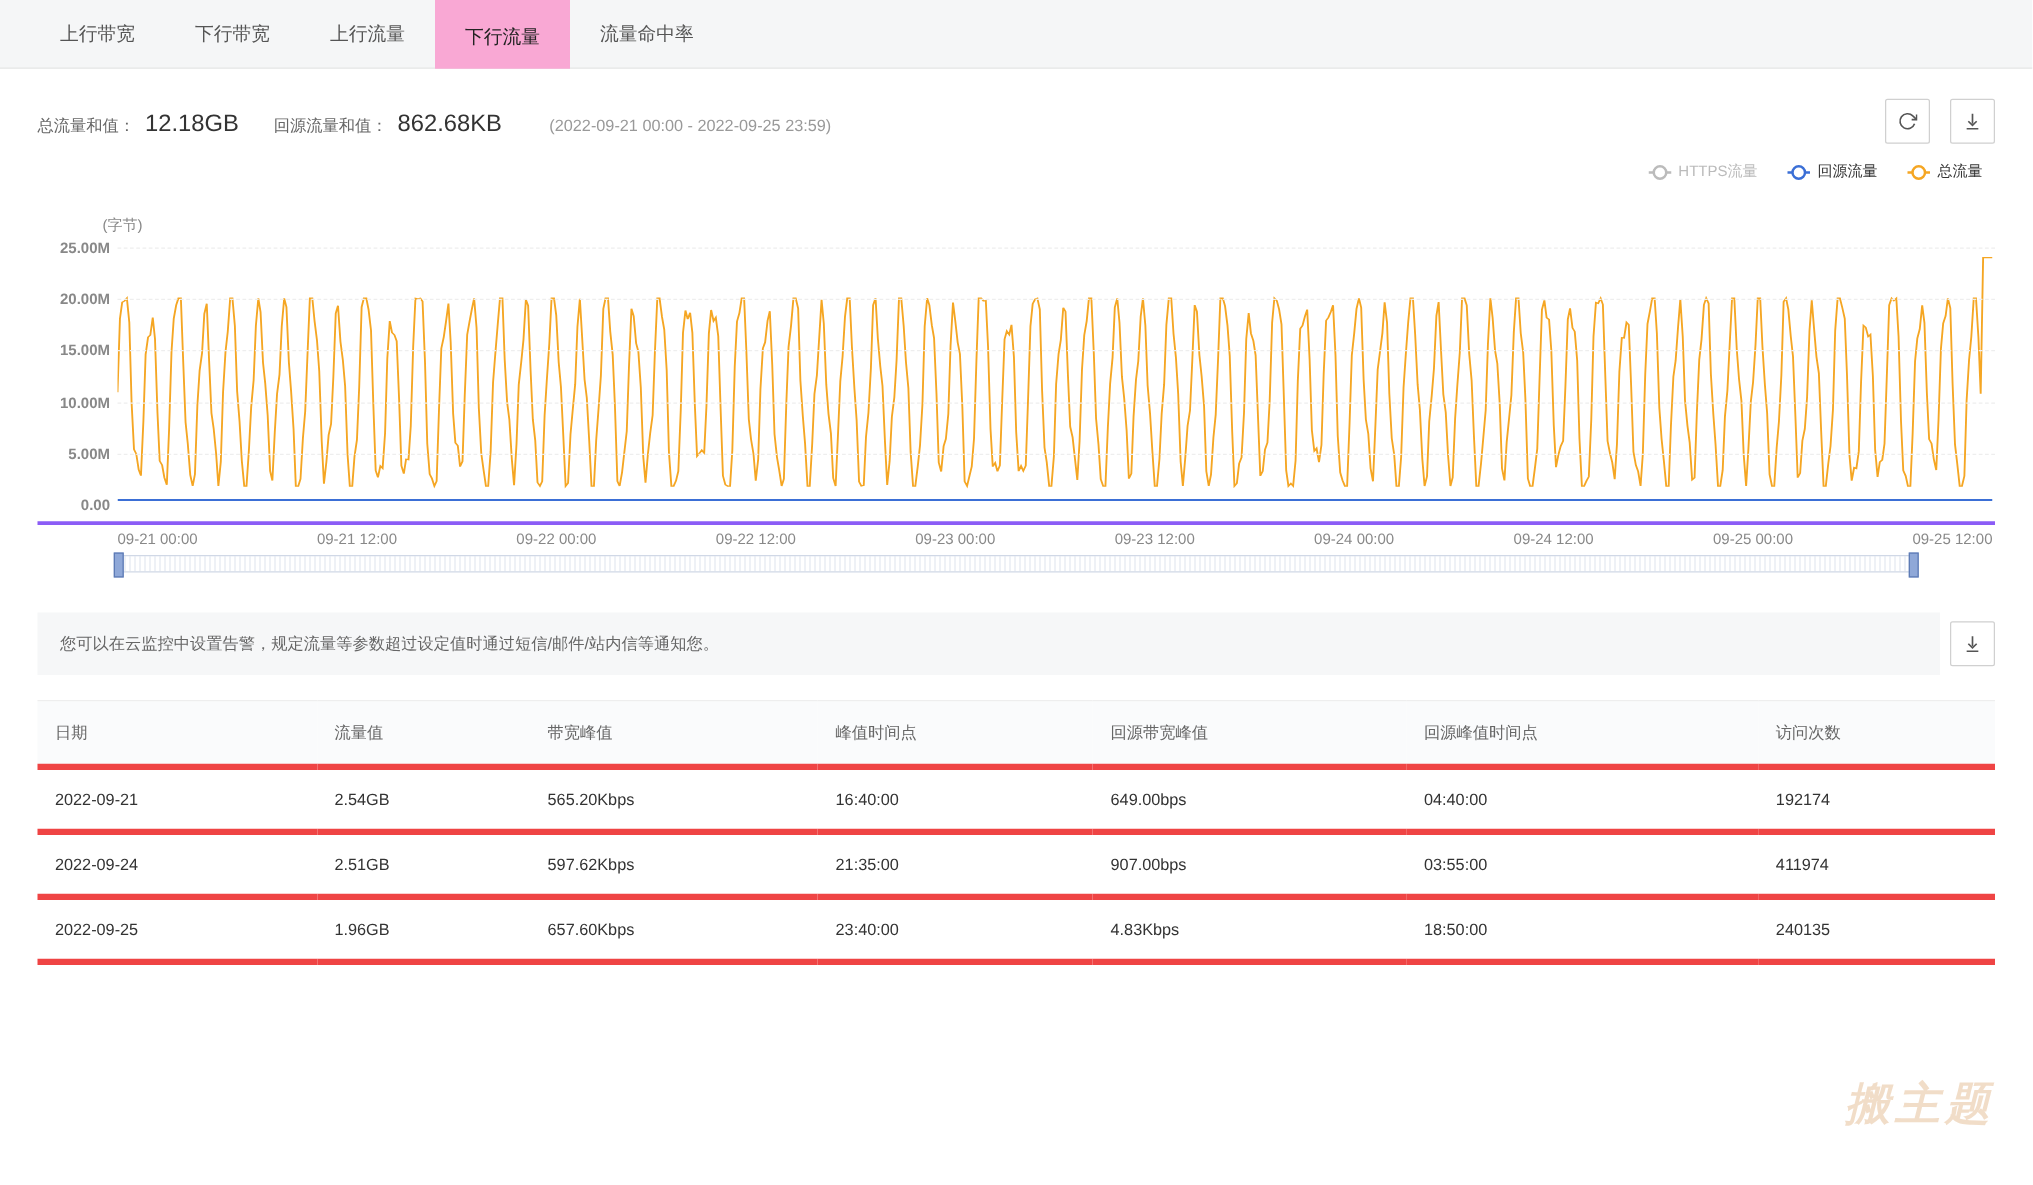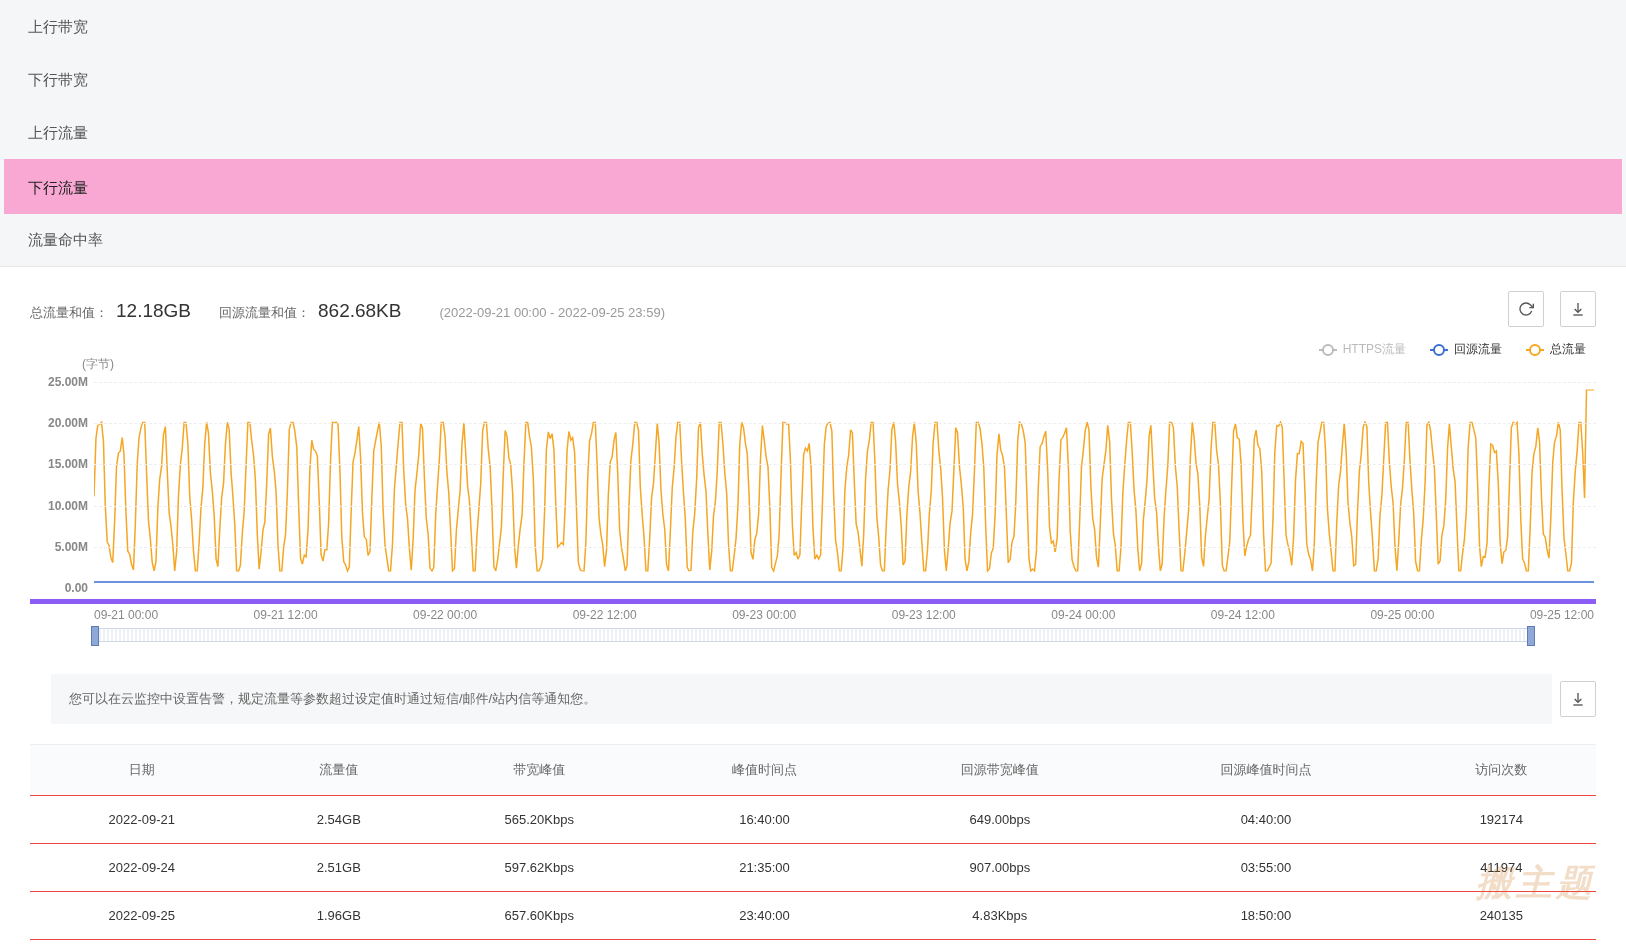--- a/index.html
+++ b/index.html
@@ -1,50 +1,50 @@
 <!DOCTYPE html>
 <html><head>
 <meta charset="utf-8">
 <style>
 * { box-sizing: border-box; margin: 0; padding: 0; }
 body { font-family: -apple-system, "Helvetica Neue", Arial, sans-serif; font-size: 13px; color: #333; background: #fff; width: 1626px; }
-.tabs { display: flex; background: #f5f6f7; border-bottom: 1px solid #e6e6e6; padding: 0 4px; flex-direction: column; }
+.tabs { display: flex; background: #f5f6f7; border-bottom: 1px solid #e6e6e6; padding: 0 24px; }
 .tab { padding: 18px 24px 16px 24px; cursor: pointer; color: #555; font-size: 15px; }
 .tab.active { background: #f9a8d4; color: #222; border-top: 2px solid transparent; position: relative; margin-bottom: -1px; }
 .stats { display: flex; align-items: baseline; padding: 24px 30px 10px 30px; gap: 8px; }
 .stats .label { color: #666; font-size: 13px; }
 .stats .val { color: #333; font-size: 19px; font-weight: 500; margin-right: 20px; }
 .stats .range { color: #999; margin-left: 10px; }
 .stats .spacer { flex: 1; }
 .iconbtn { width: 36px; height: 36px; border: 1px solid #d0d0d0; background: #fff; display: flex; align-items: center; justify-content: center; cursor: pointer; margin-left: 8px; border-radius: 2px; color: #555; }
 .legend { display: flex; justify-content: flex-end; padding: 4px 40px 6px 0; gap: 24px; font-size: 12px; align-items: center; }
 .legend .item { display: flex; align-items: center; gap: 6px; }
 .legend .disabled { color: #bbb; }
 .swatch-line { width: 18px; height: 2px; position: relative; }
 .swatch-line::before { content: ''; position: absolute; left: 0; right: 0; top: 0; height: 2px; background: currentColor; }
 .swatch-line::after { content: ''; width: 8px; height: 8px; border: 2px solid currentColor; border-radius: 50%; background: #fff; position: absolute; left: 3px; top: -5px; }
 .c-https { color: #bbb; }
 .c-origin { color: #3b6fd6; }
 .c-total { color: #f5a623; }
 .chart-wrap { padding: 0 30px 10px 30px; }
-.chart { position: relative; height: 240px; border-bottom: 5px solid #8b5cf6; }
+.chart { position: relative; height: 240px; border-bottom: 3px solid #8b5cf6; margin-top: 28px; }
 .chart .ytitle { position: absolute; left: 52px; top: -8px; color: #888; font-size: 12px; }
 .ytick { position: absolute; left: 0; width: 58px; text-align: right; color: #888; font-size: 12px; transform: translateY(-50%); font-weight: bold; }
 .grid { position: absolute; left: 64px; right: 0; border-top: 1px dashed #eee; }
 .plot { position: absolute; left: 64px; right: 2px; top: 18px; bottom: 16px; }
 .plot svg { width: 100%; height: 100%; display: block; }
 .xticks { display: flex; justify-content: space-between; padding: 4px 2px 0 64px; color: #888; font-size: 12px; }
 .scrub { margin: 6px 64px 0 64px; height: 14px; background: repeating-linear-gradient(90deg,#eef1f6,#eef1f6 2px,#fff 2px,#fff 4px); border: 1px solid #d0d8e6; position: relative; }
 .scrub .handle { position: absolute; top: -3px; width: 8px; height: 20px; background: #8fa8d8; border: 1px solid #5d7bb5; }
 .scrub .handle.left { left: -4px; }
 .scrub .handle.right { right: -4px; }
-.info-row { display: flex; align-items: center; padding: 22px 30px 14px 30px; gap: 0; margin-left: 21px; }
+.info-row { display: flex; align-items: center; padding: 22px 30px 14px 30px; gap: 0; }
 .info-box { flex: 1; background: #f6f7f8; padding: 16px 18px; color: #666; font-size: 13px; }
 .table { width: calc(100% - 60px); margin: 6px 30px 12px 30px; border-collapse: collapse; }
-.table th, .table td { text-align: center; padding: 16px 14px; border-bottom: 1px solid #ef4444; font-weight: normal; font-size: 13px; color: #333; }
+.table th, .table td { text-align: left; padding: 16px 14px; border-bottom: 5px solid #ef4444; font-weight: normal; font-size: 13px; color: #333; }
 .table th { color: #666; background: #fafbfc; border-top: 1px solid #eee; }
 .watermark { position: absolute; right: 30px; bottom: 40px; opacity: 0.25; pointer-events: none; font-size: 36px; color: #c97a2a; font-weight: bold; font-style: italic; letter-spacing: 4px; }
 </style>
 </head>
 <body>
 
 <div class="tabs">
   <div class="tab">上行带宽</div>
   <div class="tab">下行带宽</div>
   <div class="tab">上行流量</div>

